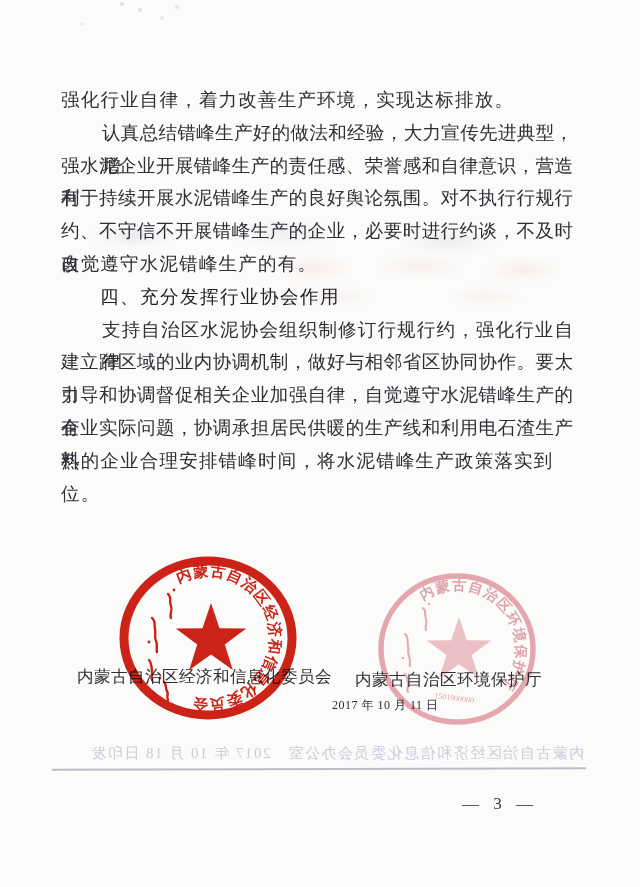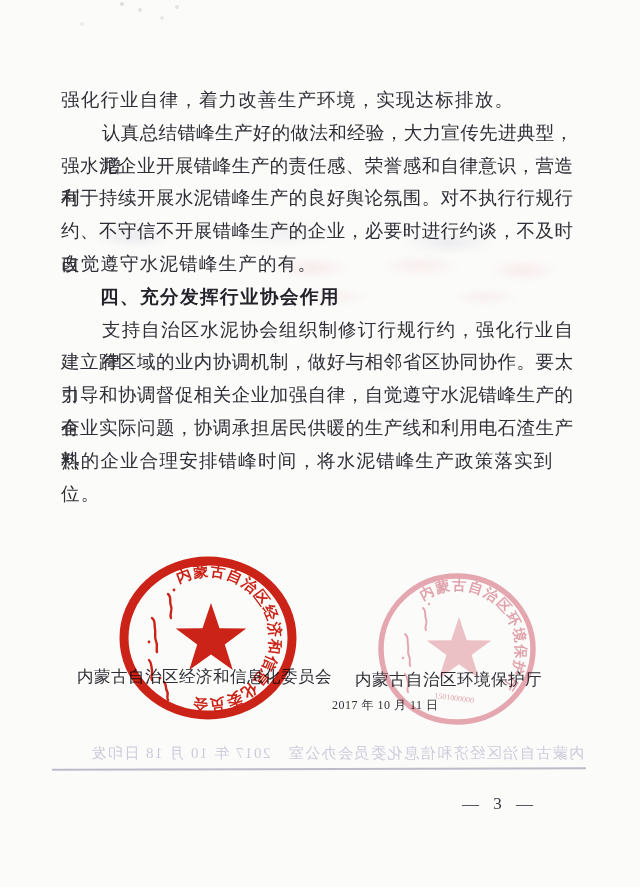--- a/index.html
+++ b/index.html
@@ -12,21 +12,21 @@
   .speckles{position:absolute;left:120px;top:2px;width:4px;height:4px;border-radius:50%;
     background:rgba(130,130,140,.25);
     box-shadow:18px 6px 0 rgba(130,130,140,.2), 40px 14px 0 rgba(130,130,140,.15),
                55px 3px 0 rgba(130,130,140,.18), -40px 20px 0 rgba(130,130,140,.12);}
   
   .body-text{position:absolute;left:61px;top:84px;width:512px;}
   .line{height:32.8px;font-size:18.5px;line-height:32.8px;}
   .ls-plain{letter-spacing:1.2px;}
   .ls-justify{text-align:justify;text-align-last:justify;}
   .ls-indent-justify{text-align:justify;text-align-last:justify;padding-left:41px;}
-  .ls-heading{font-family:"Liberation Sans","DejaVu Sans",sans-serif;font-weight:700;
+  .ls-heading{font-family:"Liberation Sans","DejaVu Sans",sans-serif;font-weight:400;
     padding-left:39px;letter-spacing:1.5px;color:#22222a;}
   
   .smudge{position:absolute;pointer-events:none;filter:blur(2.5px);}
   .smudge1{left:80px;top:208px;width:450px;height:62px;
     background:
       radial-gradient(ellipse 60px 18px at 12% 45%, rgba(150,150,190,.16), transparent 70%),
       radial-gradient(ellipse 80px 20px at 45% 40%, rgba(160,155,195,.12), transparent 70%),
       radial-gradient(ellipse 70px 18px at 82% 55%, rgba(150,150,190,.14), transparent 70%);}
   .smudge2{left:250px;top:246px;width:310px;height:44px;
     background:

